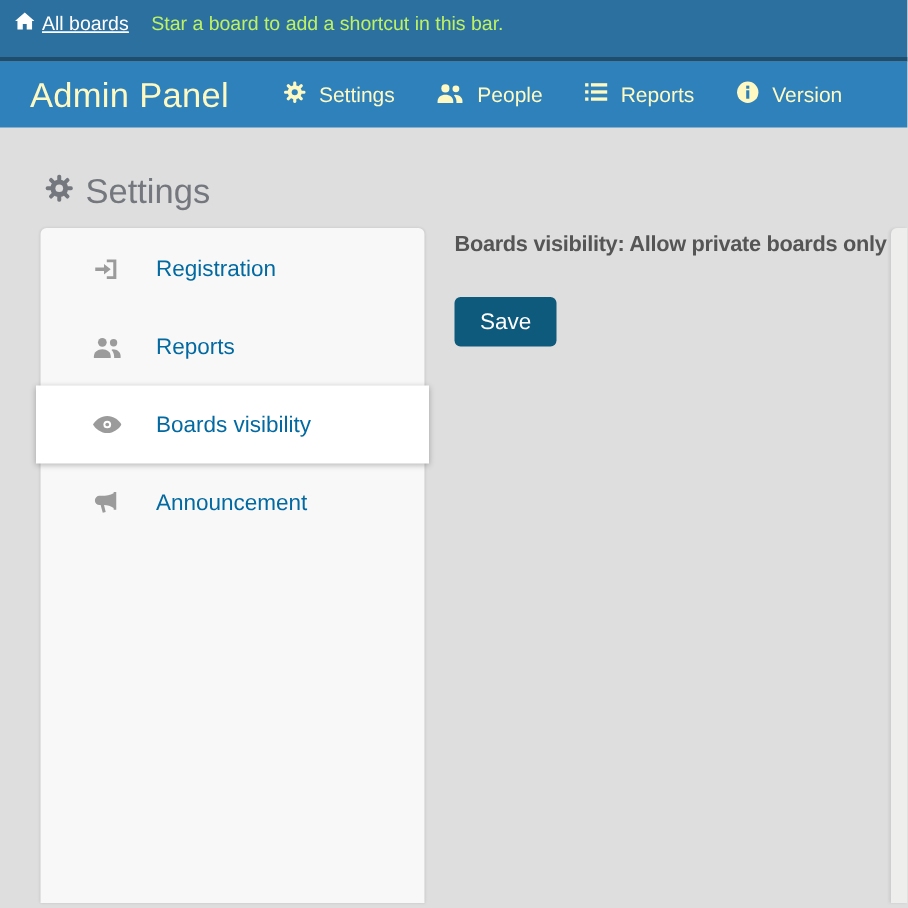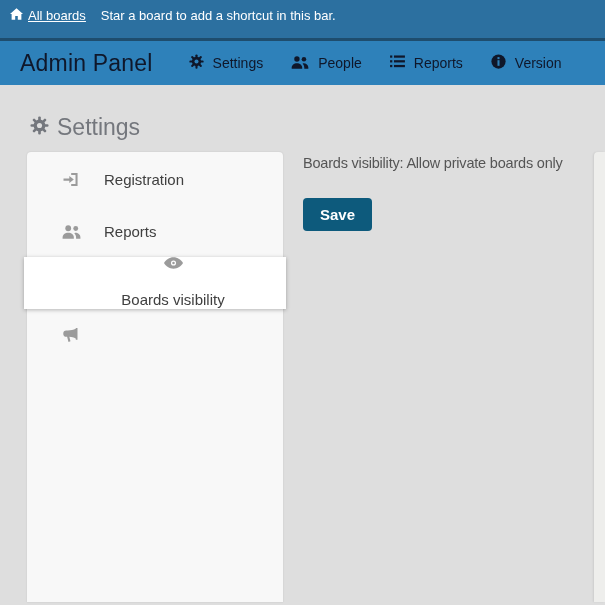--- a/index.html
+++ b/index.html
@@ -23,29 +23,29 @@
   }
   .all-boards {
     display: inline-flex;
     align-items: center;
     gap: 5px;
     color: #fff;
     cursor: pointer;
     text-decoration: underline;
   }
   .all-boards .lbl { text-decoration: underline; }
-  .star-hint { margin-left: 15px; color: #ffffff; }
+  .star-hint { margin-left: 15px; color: #bef264; }
 
   
   .header {
     height: 44px;
     background: #2e81ba;
     display: flex;
     align-items: center;
-    color: #0f172a;
+    color: #fef9c3;
   }
   .header-title {
     font-size: 23px;
     font-weight: 400;
     margin-left: 20px;
     letter-spacing: 0.2px;
   }
   .nav { display: flex; margin-left: 36px; gap: 28px; font-size: 14px; }
   .nav-item { display: flex; align-items: center; gap: 9px; cursor: pointer; }
   .nav-item .gear-hole { fill: #2e81ba; }
@@ -74,47 +74,46 @@
     box-shadow: 0 0 2px rgba(0,0,0,0.12);
     padding-top: 1px;
   }
   .side-item {
     height: 52px;
     display: flex;
     align-items: center;
     padding-left: 33px;
     gap: 22px;
     font-size: 15px;
-    color: #404040;
+    color: #0369a1;
     cursor: pointer;
   }
   .side-item .icon {
     width: 22px;
     display: flex;
     justify-content: center;
     color: #9b9b9b;
   }
   .side-item.active {
     background: #ffffff;
     margin: 0 -3px;
     padding-left: 36px;
     box-shadow: 0 1px 4px rgba(0,0,0,0.28);
     position: relative;
     z-index: 2;
-    flex-direction: column;
   }
   .layout-corner { fill: #f8f8f8; }
   .globe-line { stroke: #f8f8f8; }
   .eye-white { fill: #fff; }
 
   
   .panel-right { position: absolute; left: 303px; top: 70px; width: 294px; }
   .pane-heading {
     font-size: 14.5px;
-    font-weight: normal;
+    font-weight: bold;
     color: #555;
     letter-spacing: -0.2px;
     white-space: nowrap;
   }
   .radio-row {
     margin-top: 14px;
     display: flex;
     align-items: center;
     font-size: 15px;
     color: #555;
@@ -142,21 +141,20 @@
     margin-top: 27px;
     display: inline-block;
     background: #0d5a7c;
     color: #fff;
     border: none;
     border-radius: 4px;
     padding: 8px 17px;
     font-size: 15px;
     font-family: inherit;
     cursor: pointer;
-    font-weight: bold;
   }
 
   
   .next-panel {
     position: absolute;
     right: 0; top: 67px; bottom: 0;
     width: 11px;
     background: #eeeeec;
     border-radius: 4px 0 0 0;
     box-shadow: -1px 0 2px rgba(0,0,0,0.08);
@@ -280,20 +278,21 @@
           </svg>
       </span>
       <span>Boards visibility</span>
     </div>
     <div class="side-item">
       <span class="icon">
         <svg width="17" height="15" viewBox="0 0 18 16" fill="currentColor">
             <path d="M13.6 0h1.8v12.6h-1.8l-.1-1.3c-2-1.2-4.3-1.9-6.8-2l1.2 4.9-2.1.6-1.5-5.5h-.8A3.3 3.3 0 0 1 3.5 2.7h1.6c3.1 0 6-.5 8.4-1.8z"></path>
           </svg>
       </span>
+      <span>Announcement</span>
     </div>
   </div>
 
   <div class="panel-right">
     <div class="pane-heading">Boards visibility: Allow private boards only</div>
     <button class="save-btn">Save</button>
   </div>
 
   <div class="next-panel"></div>
 </div>

